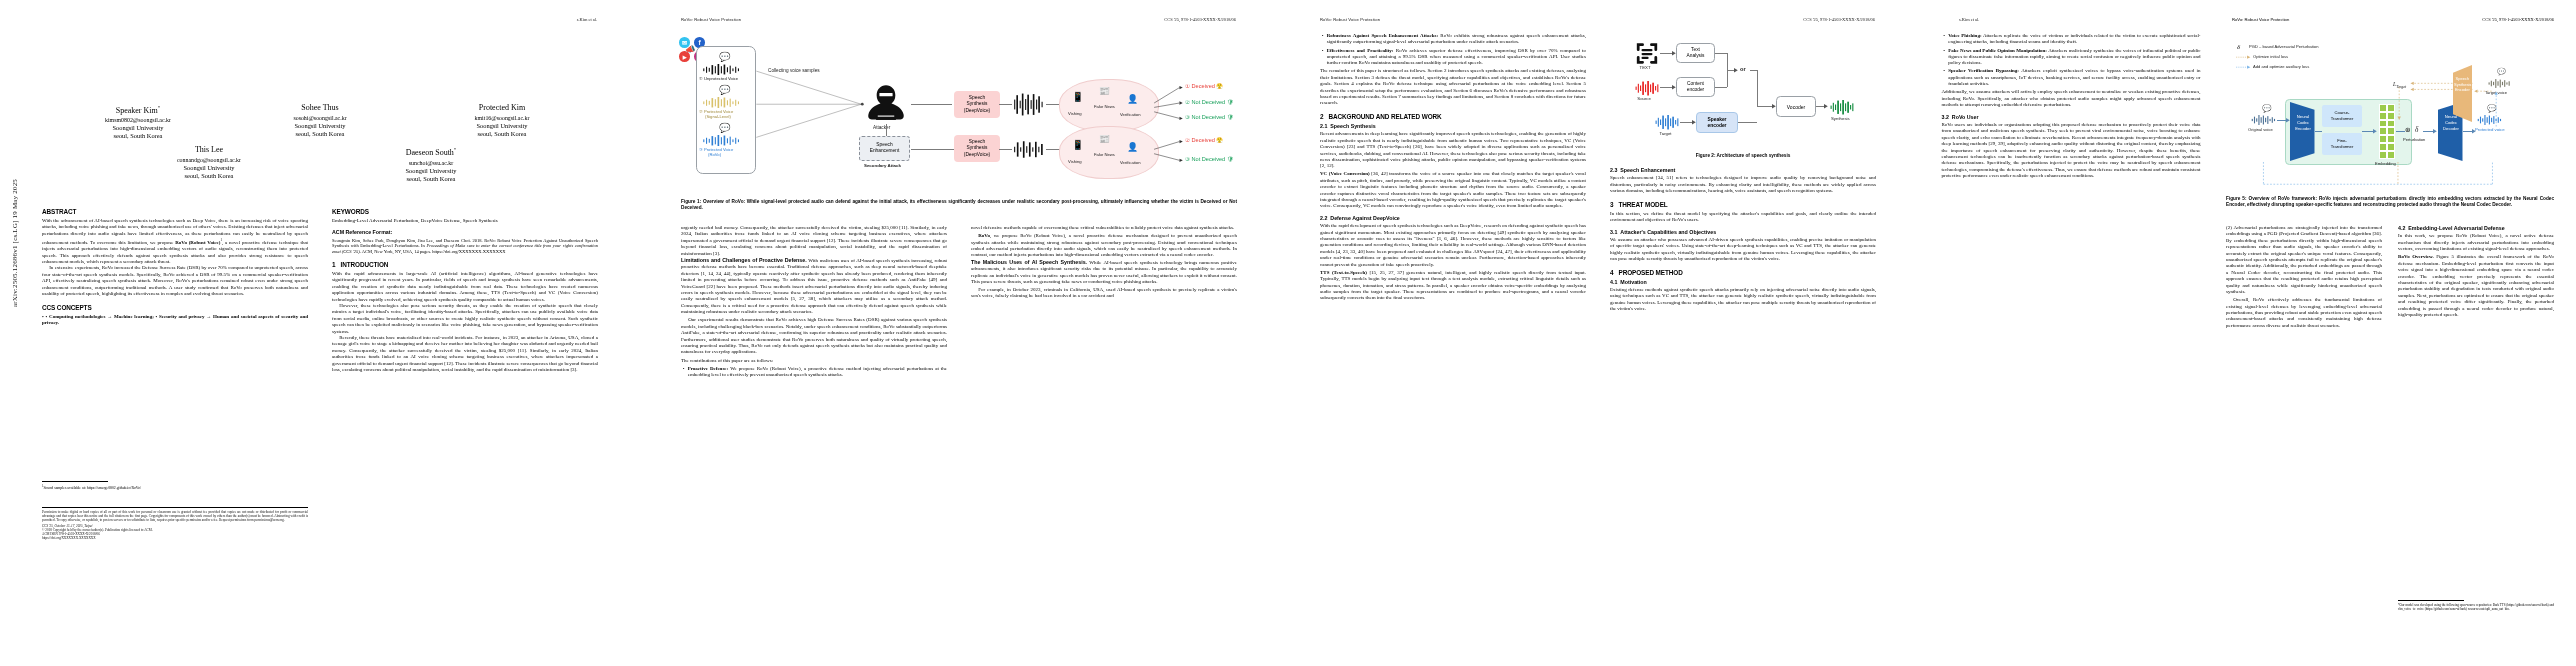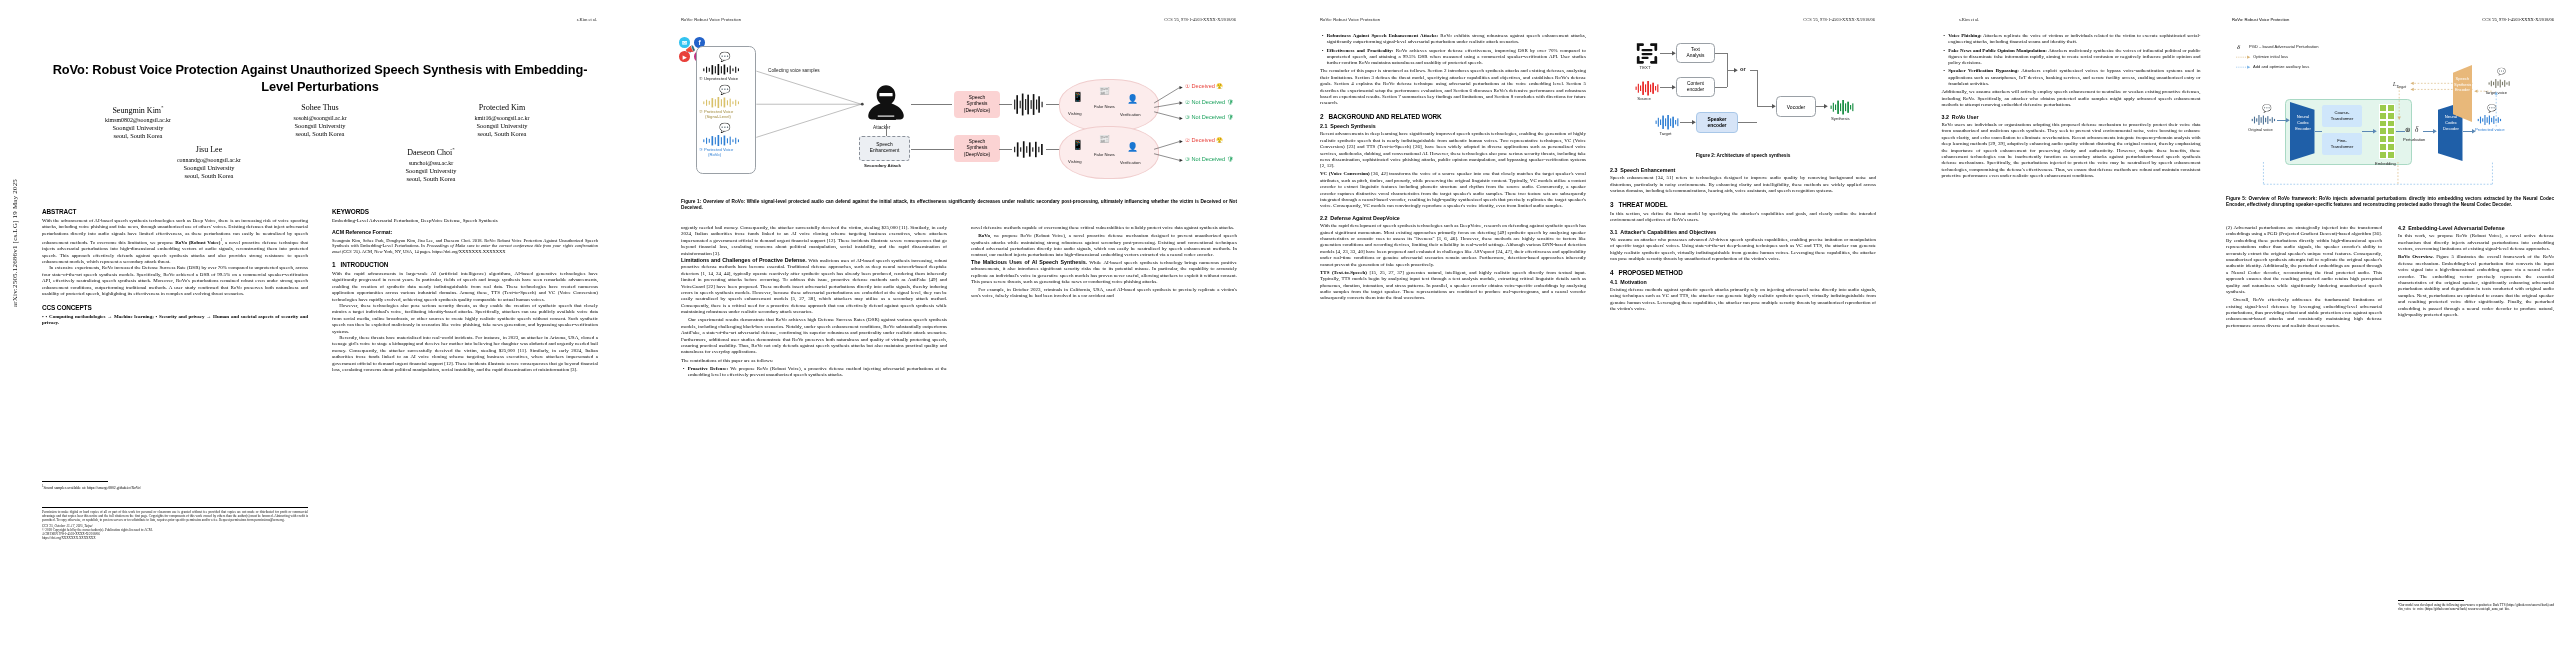--- a/index.html
+++ b/index.html
@@ -88,52 +88,51 @@
 <body>
 
 <div class="sheet">
 
   <div class="page p1">
 
     <div class="arxiv-stamp">arXiv:2505.12686v1 [cs.LG] 19 May 2025</div>
 
     <div class="runhead right serif">s.Kim et al.</div>
 
-    <div class="title">RoVo: Robust Voice Protection Against Unauthorized Speech Synthesis with Embedding-Level Perturbations</div>
 
     <div class="authors">
       <div class="arow">
         <div class="au">
-          <div class="nm"><span>Seungmin Kim</span><sup>*</sup></div>
+          <div class="nm"><span>Speaker Kim</span><sup>*</sup></div>
           <div class="sm">kimsm0802@soongsil.ac.kr</div>
           <div>Soongsil University</div>
           <div>seoul, South Korea</div>
         </div>
         <div class="au">
           <div class="nm"><span>Sohee Thus</span></div>
           <div class="sm">sosohi@soongsil.ac.kr</div>
           <div>Soongsil University</div>
           <div>seoul, South Korea</div>
         </div>
         <div class="au">
           <div class="nm"><span>Protected Kim</span></div>
           <div class="sm">kmit16@soongsil.ac.kr</div>
           <div>Soongsil University</div>
           <div>seoul, South Korea</div>
         </div>
       </div>
       <div class="arow" style="gap:83px;">
         <div class="au">
-          <div class="nm"><span>Jisu Lee</span></div>
+          <div class="nm"><span>This Lee</span></div>
           <div class="sm">connandgo@soongsil.ac.kr</div>
           <div>Soongsil University</div>
           <div>seoul, South Korea</div>
         </div>
         <div class="au">
-          <div class="nm"><span>Daeseon Choi</span><sup>*</sup></div>
+          <div class="nm"><span>Daeseon South</span><sup>*</sup></div>
           <div class="sm">sunchoi@ssu.ac.kr</div>
           <div>Soongsil University</div>
           <div>seoul, South Korea</div>
         </div>
       </div>
     </div>
 
     <div class="col colL" style="top:208px;height:267px;">
       <h2 class="sec first">ABSTRACT</h2>
       <p class="noind"><span>With the advancement of AI-based speech synthesis technologies such as Deep Voice, there is an increasing risk of voice spoofing attacks, including voice phishing and fake news, through unauthorized use of others' voices. Existing defenses that inject adversarial perturbations directly into audio signals have limited effectiveness, as these perturbations can easily be neutralized by speech enhancement methods. To overcome this limitation, we propose </span><span class="b">RoVo (Robust Voice)</span><sup>1</sup><span>, a novel proactive defense technique that injects adversarial perturbations into high-dimensional embedding vectors of audio signals, reconstructing them into protected speech. This approach effectively defends against speech synthesis attacks and also provides strong resistance to speech enhancement models, which represent a secondary attack threat.</span></p>

